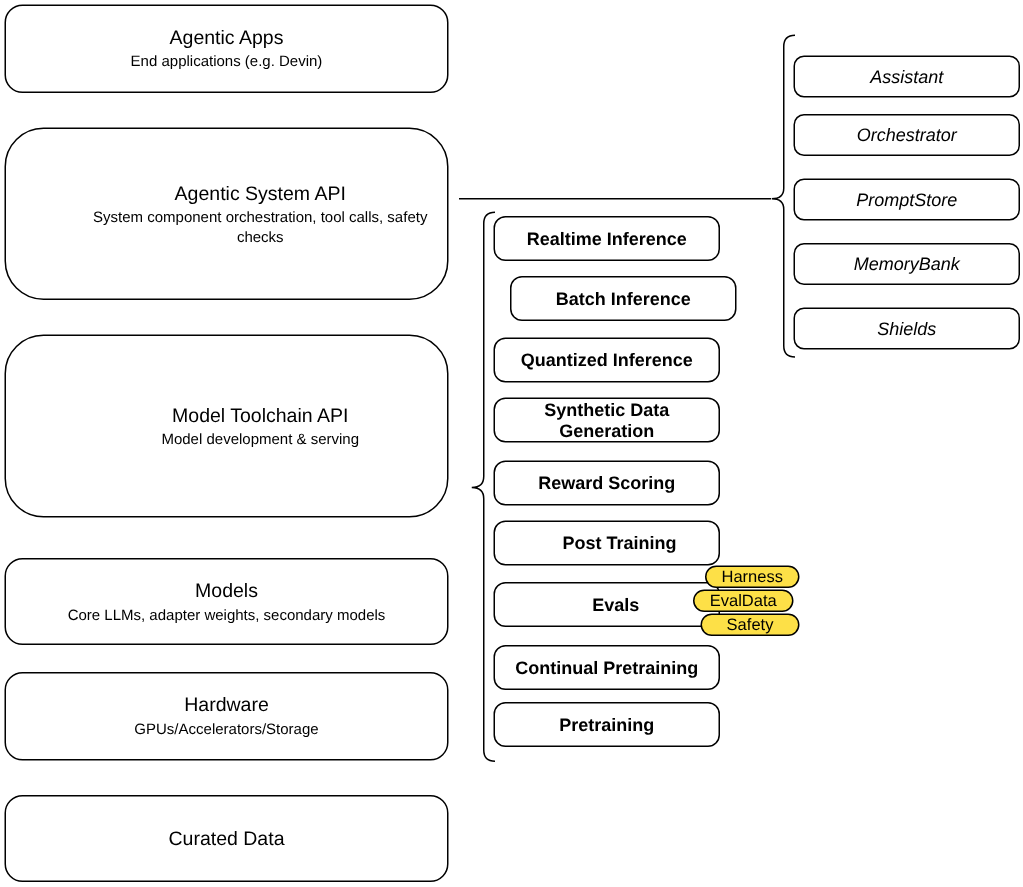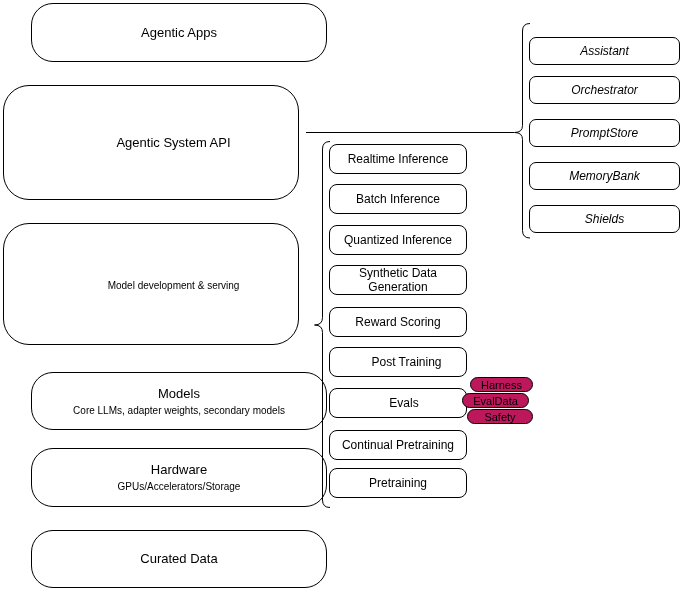--- a/index.html
+++ b/index.html
@@ -8,64 +8,67 @@
     font-family:"Liberation Sans",sans-serif;color:#000;overflow:hidden;
   }
   .node{
     position:absolute;box-sizing:border-box;background:#fff;border:1px solid #000;
     display:flex;flex-direction:column;align-items:center;justify-content:center;
     text-align:center;
   }
   .lbox{left:3px;width:296px;}
   .lbox .box-title{font-size:13px;line-height:16px;}
   .lbox .box-sub{font-size:10px;line-height:13px;margin-top:2px;}
-  .mbox{left:329px;width:138px;height:30px;border-radius:8px;font-size:12px;}
+  .mbox{left:329px;width:151px;height:30px;border-radius:8px;font-size:12px;font-weight:bold;}
   .rbox{left:529px;width:151px;height:28px;border-radius:7px;font-size:12px;font-style:italic;}
   .pill{
-    position:absolute;box-sizing:border-box;background:#be185d;border:1px solid #000;
+    position:absolute;box-sizing:border-box;background:#fde047;border:1px solid #000;
     border-radius:9px;display:flex;align-items:center;justify-content:center;
     font-size:11px;z-index:5;
   }
   svg.overlay{position:absolute;left:0;top:0;z-index:1;pointer-events:none;}
-  .r10{border-radius:22px;margin-left:28px;} .r26{border-radius:26px;padding-left:45px;}
+  .r10{border-radius:12px;} .r26{border-radius:26px;padding-left:45px;}
 </style>
 </head>
 <body>
 
 <svg class="overlay" width="682" height="591" viewBox="0 0 682 591">
   <path d="M 306 132.5 L 514 132.5" stroke="#000" stroke-width="1" fill="none"></path>
   <path d="M 530 23.5 Q 522.5 23.5 522.5 31 L 522.5 125.5 Q 522.5 132.5 514.5 132.5 Q 522.5 132.5 522.5 139.5 L 522.5 230.5 Q 522.5 238 530 238" stroke="#000" stroke-width="1" fill="none"></path>
   <path d="M 330 141.5 Q 322.5 141.5 322.5 149 L 322.5 317.5 Q 322.5 325 314.5 325 Q 322.5 325 322.5 332.5 L 322.5 500 Q 322.5 507.5 330 507.5" stroke="#000" stroke-width="1" fill="none"></path>
 </svg>
 
 <div class="node lbox r10" style="top:3px;height:59px;">
   <span class="box-title">Agentic Apps</span>
+  <span class="box-sub">End applications (e.g. Devin)</span>
 </div>
 <div class="node lbox r26" style="top:85px;height:115px;">
   <span class="box-title">Agentic System API</span>
+  <span class="box-sub">System component orchestration, tool calls, safety checks</span>
 </div>
 <div class="node lbox r26" style="top:223px;height:122px;">
+  <span class="box-title">Model Toolchain API</span>
   <span class="box-sub">Model development &amp; serving</span>
 </div>
 <div class="node lbox r10" style="top:372px;height:58px;">
   <span class="box-title">Models</span>
   <span class="box-sub">Core LLMs, adapter weights, secondary models</span>
 </div>
 <div class="node lbox r10" style="top:448px;height:59px;">
   <span class="box-title">Hardware</span>
   <span class="box-sub">GPUs/Accelerators/Storage</span>
 </div>
 <div class="node lbox r10" style="top:530px;height:58px;">
   <span class="box-title">Curated Data</span>
 </div>
 
 <div class="node mbox" style="top:144px;">
   <span>Realtime Inference</span>
 </div>
-<div class="node mbox" style="top:184px;">
+<div class="node mbox" style="top:184px;margin-left:11px;">
   <span>Batch Inference</span>
 </div>
 <div class="node mbox" style="top:225px;">
   <span>Quantized Inference</span>
 </div>
 <div class="node mbox" style="top:265px;">
   <span>Synthetic Data Generation</span>
 </div>
 <div class="node mbox" style="top:307px;">
   <span>Reward Scoring</span>

